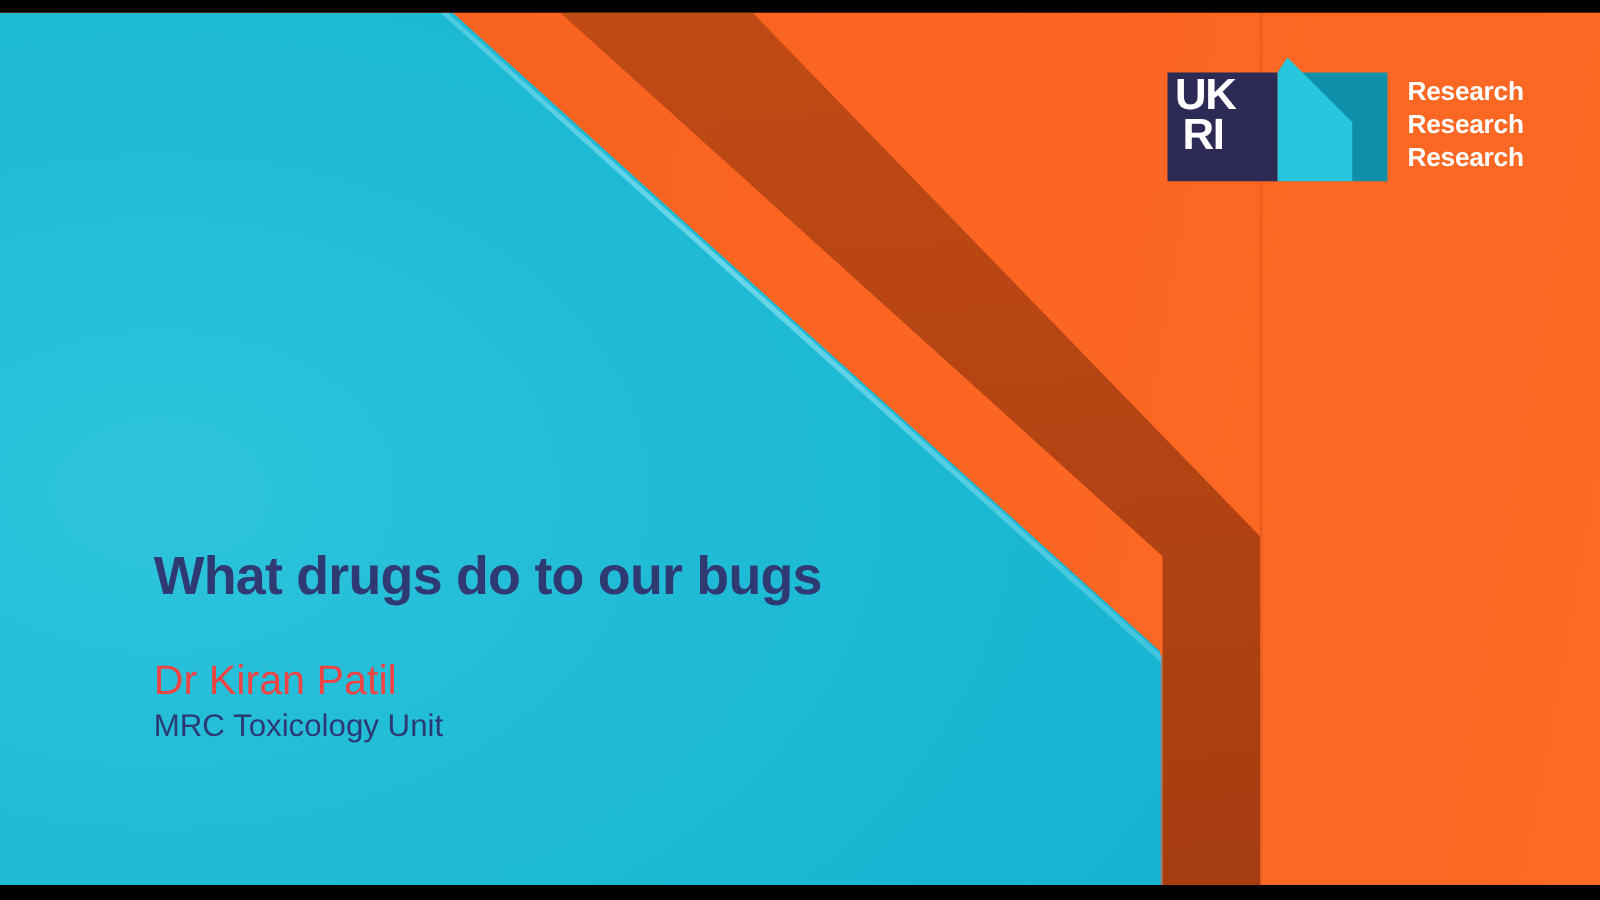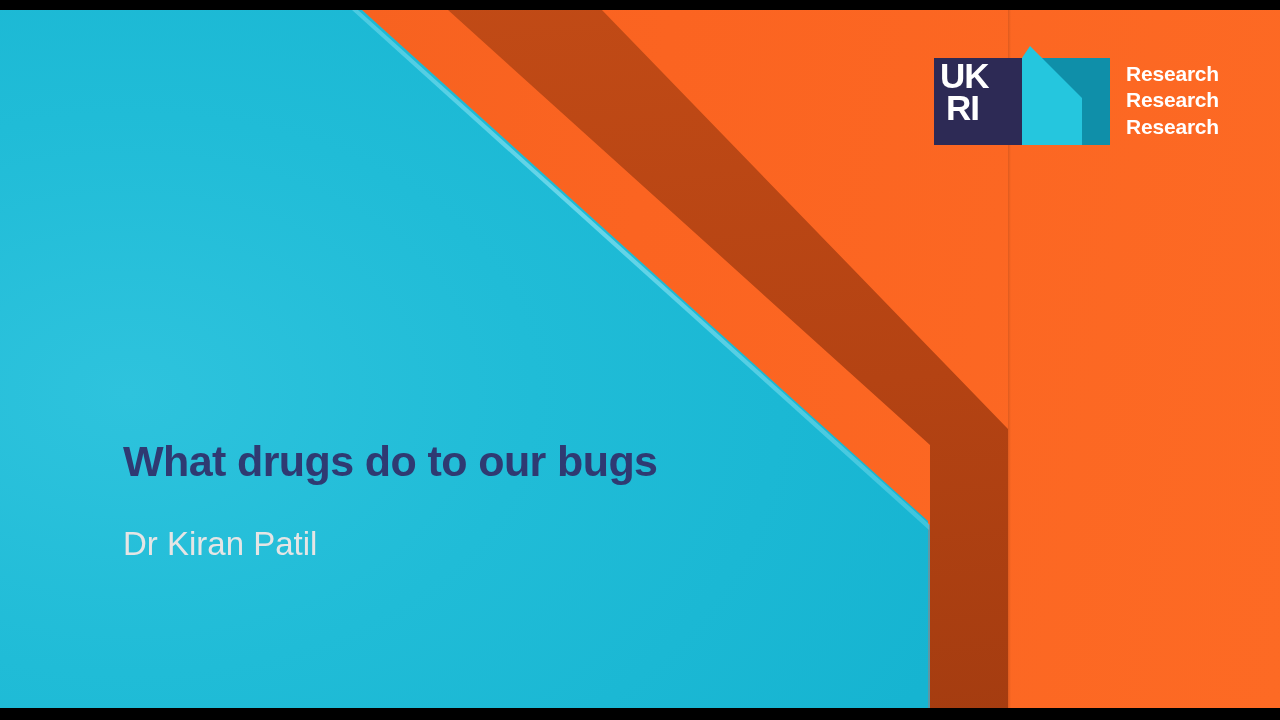--- a/index.html
+++ b/index.html
@@ -114,21 +114,21 @@
     font-weight:700;
     letter-spacing:-0.6px;
     color:#2f3a72;
     line-height:1.08;
     white-space:nowrap;
   }
   #presenter-name {
     margin-top:42px;
     font-size:33px;
     font-weight:400;
-    color:#e5e5e5;
+    color:#ef4444;
     line-height:1.12;
     white-space:nowrap;
   }
   #presenter-affiliation {
     margin-top:4px;
     font-size:25px;
     font-weight:400;
     color:#2c3a74;
     line-height:1.15;
     white-space:nowrap;
@@ -207,20 +207,21 @@
     <div class="bevel-orange"></div>
     <div class="bevel-teal"></div>
     <div class="cyan-face"></div>
     <div class="crease-highlight"></div>
     <div class="seam s1"></div>
   </div>
 
   <div id="text-block">
     <div id="slide-title">What drugs do to our bugs</div>
     <div id="presenter-name">Dr Kiran Patil</div>
+    <div id="presenter-affiliation">MRC Toxicology Unit</div>
   </div>
 
   <div id="logo">
     <div id="logo-mark">
       <div class="ukri-box"></div>
       <div class="ukri-letters">
         <span class="row1">UK</span>
         <span class="row2">RI</span>
       </div>
       <div class="logo-house">

